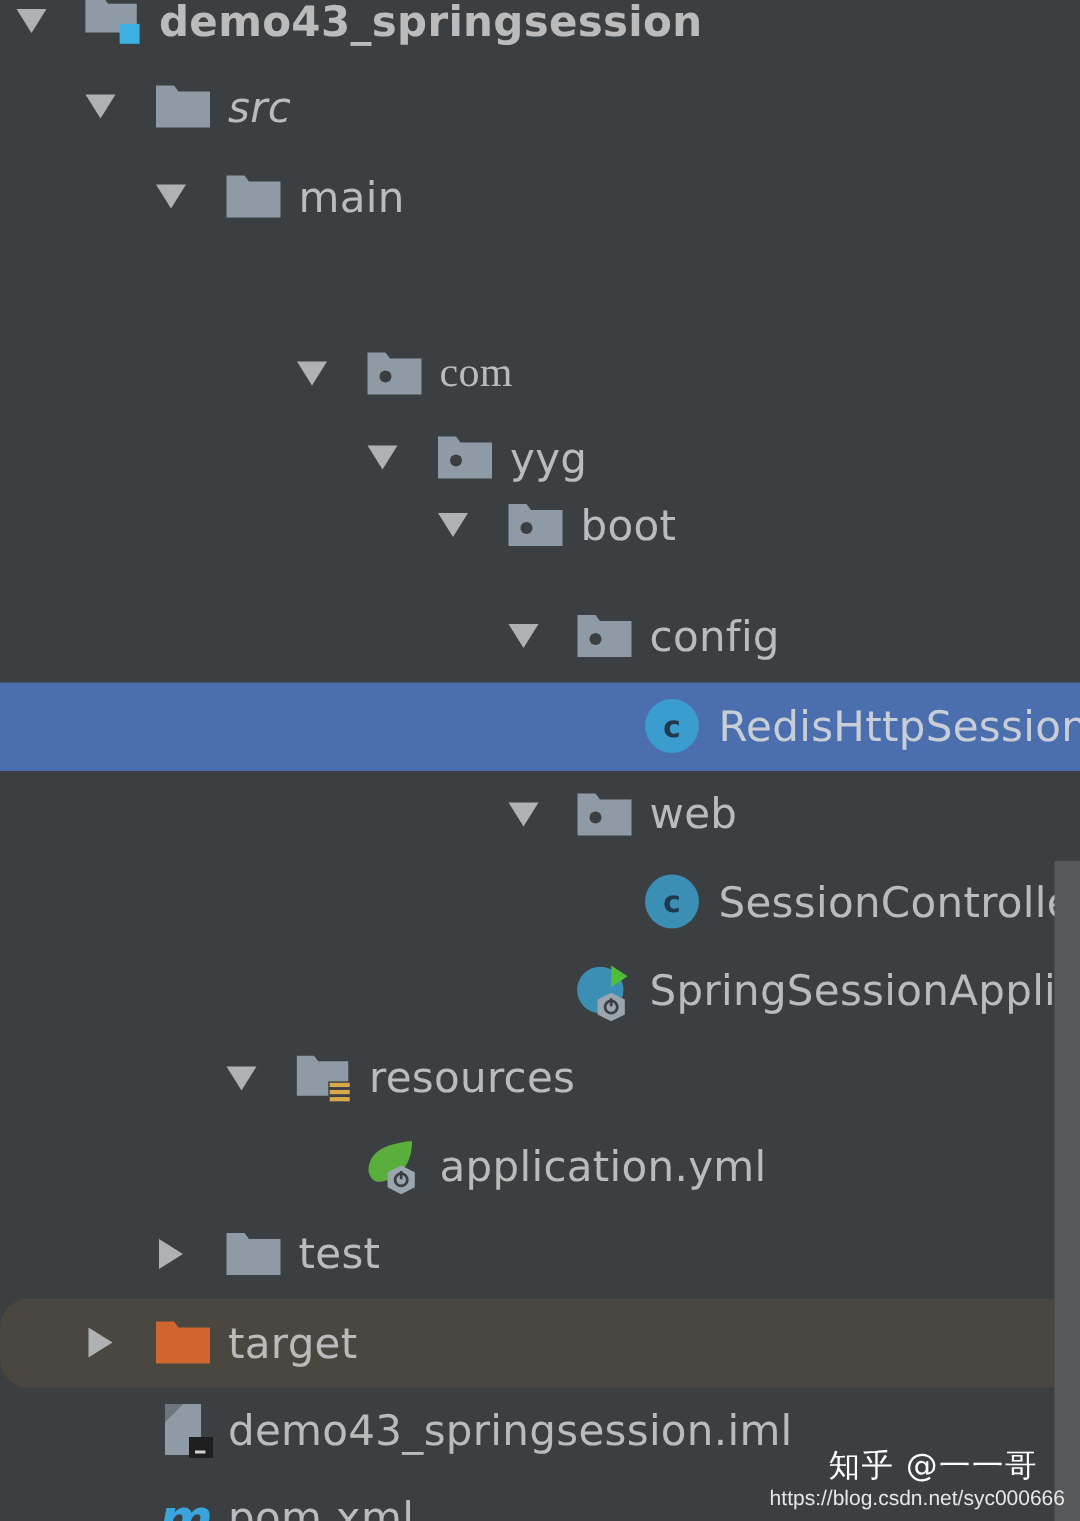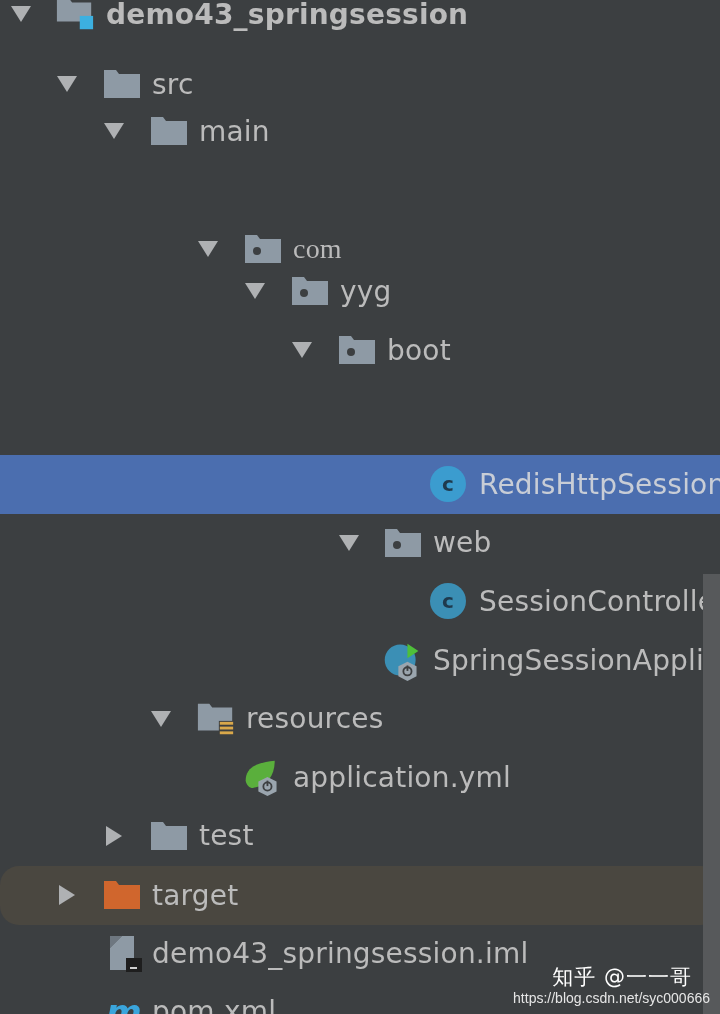--- a/index.html
+++ b/index.html
@@ -96,21 +96,21 @@
     </span>
     <span class="icon" style="left:55px;">
       <svg width="42" height="40" viewBox="0 0 42 40">
           <path d="M2 4h13l3 4h20v20H2z" fill="#8e9aa5"></path>
           <rect x="26" y="22" width="14" height="14" fill="#3cb0e0"></rect>
         </svg>
     </span>
     <span class="label bold" style="left:106px;">demo43_springsession</span>
   </div>
 
-  <div class="row" style="top:55px;">
+  <div class="row" style="top:42px;font-style:italic;">
     <span class="arrow" style="left:56px;">
       <svg width="22" height="18" viewBox="0 0 22 18">
           <polygon points="1,1 21,1 11,17" fill="#afb1b3"></polygon>
         </svg>
     </span>
     <span class="icon" style="left:102px;">
       <svg width="40" height="36" viewBox="0 0 40 36">
           <path d="M2 4h12l3 4h21v24H2z" fill="#8e9aa5"></path>
         </svg>
     </span>
@@ -140,21 +140,21 @@
     </span>
     <span class="icon" style="left:243px;">
       <svg width="40" height="36" viewBox="0 0 40 36">
           <path d="M2 4h12l3 4h21v24H2z" fill="#8e9aa5"></path>
           <circle cx="14" cy="20" r="4" fill="#3c3f41"></circle>
         </svg>
     </span>
     <span class="label" style="left:293px;font-family:Liberation Serif, serif;">com</span>
   </div>
 
-  <div class="row" style="top:262px;">
+  <div class="row" style="top:276px;">
     <span class="arrow" style="left:244px;">
       <svg width="22" height="18" viewBox="0 0 22 18">
           <polygon points="1,1 21,1 11,17" fill="#afb1b3"></polygon>
         </svg>
     </span>
     <span class="icon" style="left:290px;">
       <svg width="40" height="36" viewBox="0 0 40 36">
           <path d="M2 4h12l3 4h21v24H2z" fill="#8e9aa5"></path>
           <circle cx="14" cy="20" r="4" fill="#3c3f41"></circle>
         </svg>
@@ -170,20 +170,34 @@
     </span>
     <span class="icon" style="left:337px;">
       <svg width="40" height="36" viewBox="0 0 40 36">
           <path d="M2 4h12l3 4h21v24H2z" fill="#8e9aa5"></path>
           <circle cx="14" cy="20" r="4" fill="#3c3f41"></circle>
         </svg>
     </span>
     <span class="label" style="left:387px;">boot</span>
   </div>
 
+  <div class="row" style="top:395.2px;">
+    <span class="arrow" style="left:338px;">
+      <svg width="22" height="18" viewBox="0 0 22 18">
+          <polygon points="1,1 21,1 11,17" fill="#afb1b3"></polygon>
+        </svg>
+    </span>
+    <span class="icon" style="left:383px;">
+      <svg width="40" height="36" viewBox="0 0 40 36">
+          <path d="M2 4h12l3 4h21v24H2z" fill="#8e9aa5"></path>
+          <circle cx="14" cy="20" r="4" fill="#3c3f41"></circle>
+        </svg>
+    </span>
+    <span class="label" style="left:433px;">config</span>
+  </div>
 
   <div class="row selected" style="top:455px;">
     <span class="icon" style="left:428px;">
       <svg width="40" height="40" viewBox="0 0 40 40">
           <circle cx="20" cy="20" r="18" fill="#3b9ccf"></circle>
           <text x="20" y="27" text-anchor="middle" font-family="DejaVu Sans, sans-serif" font-size="20" font-weight="bold" fill="#1f3a4d">c</text>
         </svg>
     </span>
     <span class="label white" style="left:479px;">RedisHttpSession</span>
   </div>

